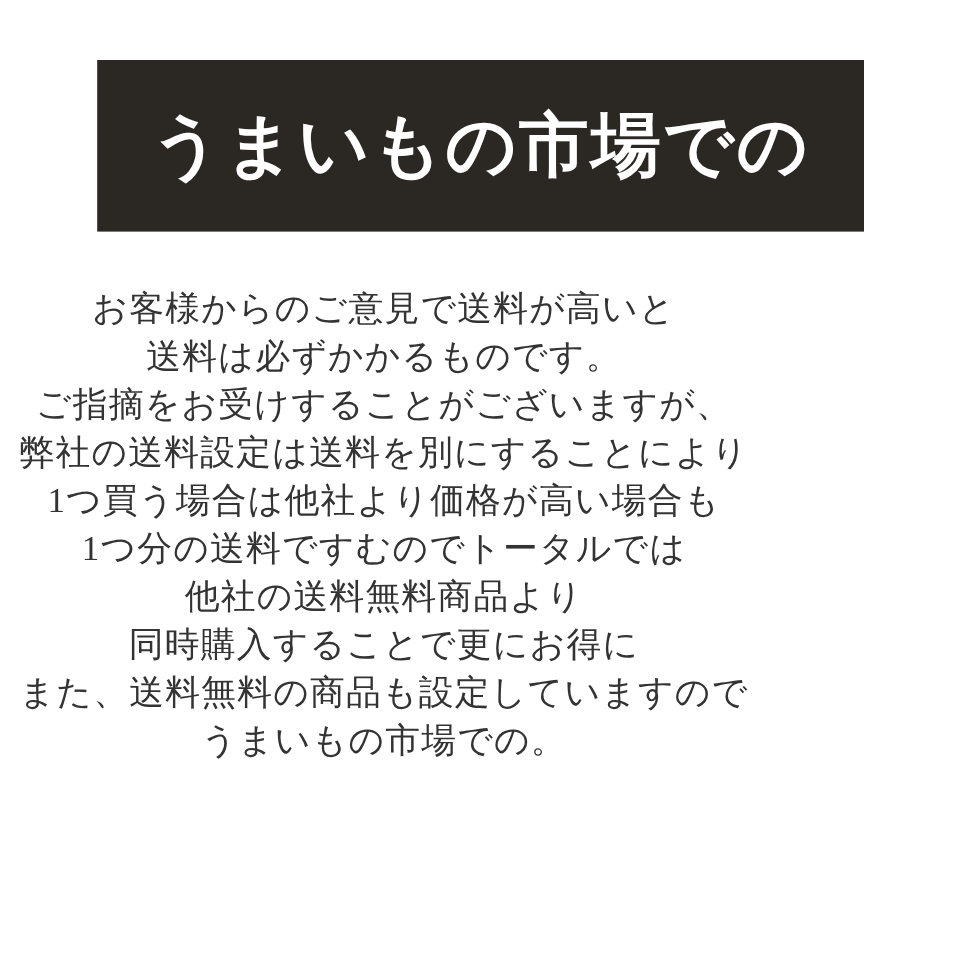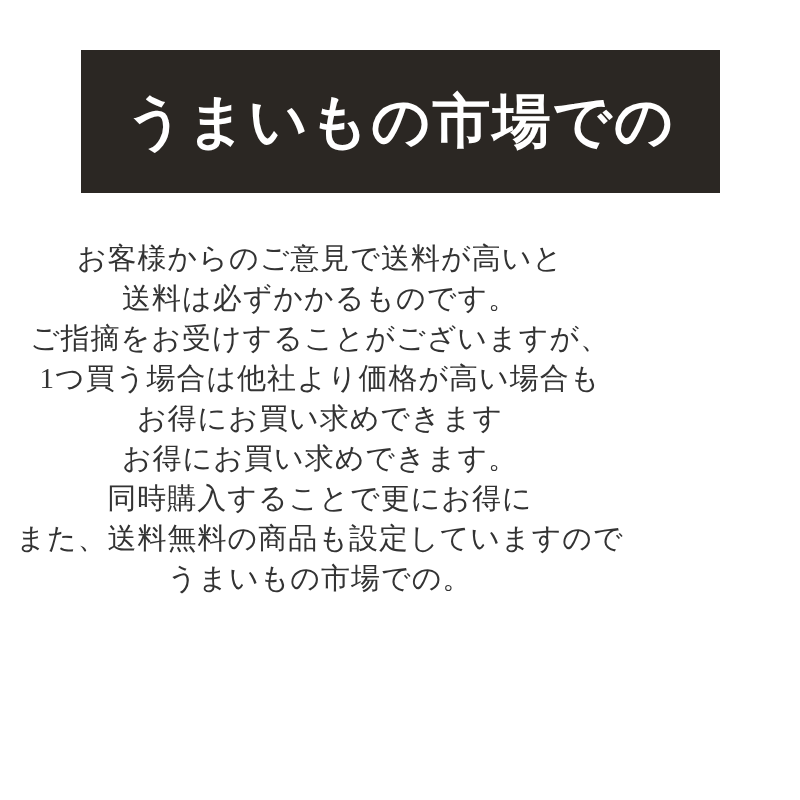--- a/index.html
+++ b/index.html
@@ -61,21 +61,22 @@
 <div class="page">
 
   <div class="banner">
     <div class="banner-line">うまいもの市場での</div>
   </div>
 
   <div class="body-text">
     <div class="body-line">お客様からのご意見で送料が高いと</div>
     <div class="body-line">送料は必ずかかるものです。</div>
     <div class="body-line">ご指摘をお受けすることがございますが、</div>
+    <div class="body-line">弊社の送料設定は送料を別にすることにより</div>
     <div class="body-line">1つ買う場合は他社より価格が高い場合も</div>
-    <div class="body-line">お得にお買い求めできます</div>
-    <div class="body-line">お得にお買い求めできます。</div>
+    <div class="body-line">1つ分の送料ですむのでトータルでは</div>
+    <div class="body-line">他社の送料無料商品より</div>
     <div class="body-line">同時購入することで更にお得に</div>
     <div class="body-line">また、送料無料の商品も設定していますので</div>
     <div class="body-line">うまいもの市場での。</div>
   </div>
 
 </div>
 
 </body></html>

